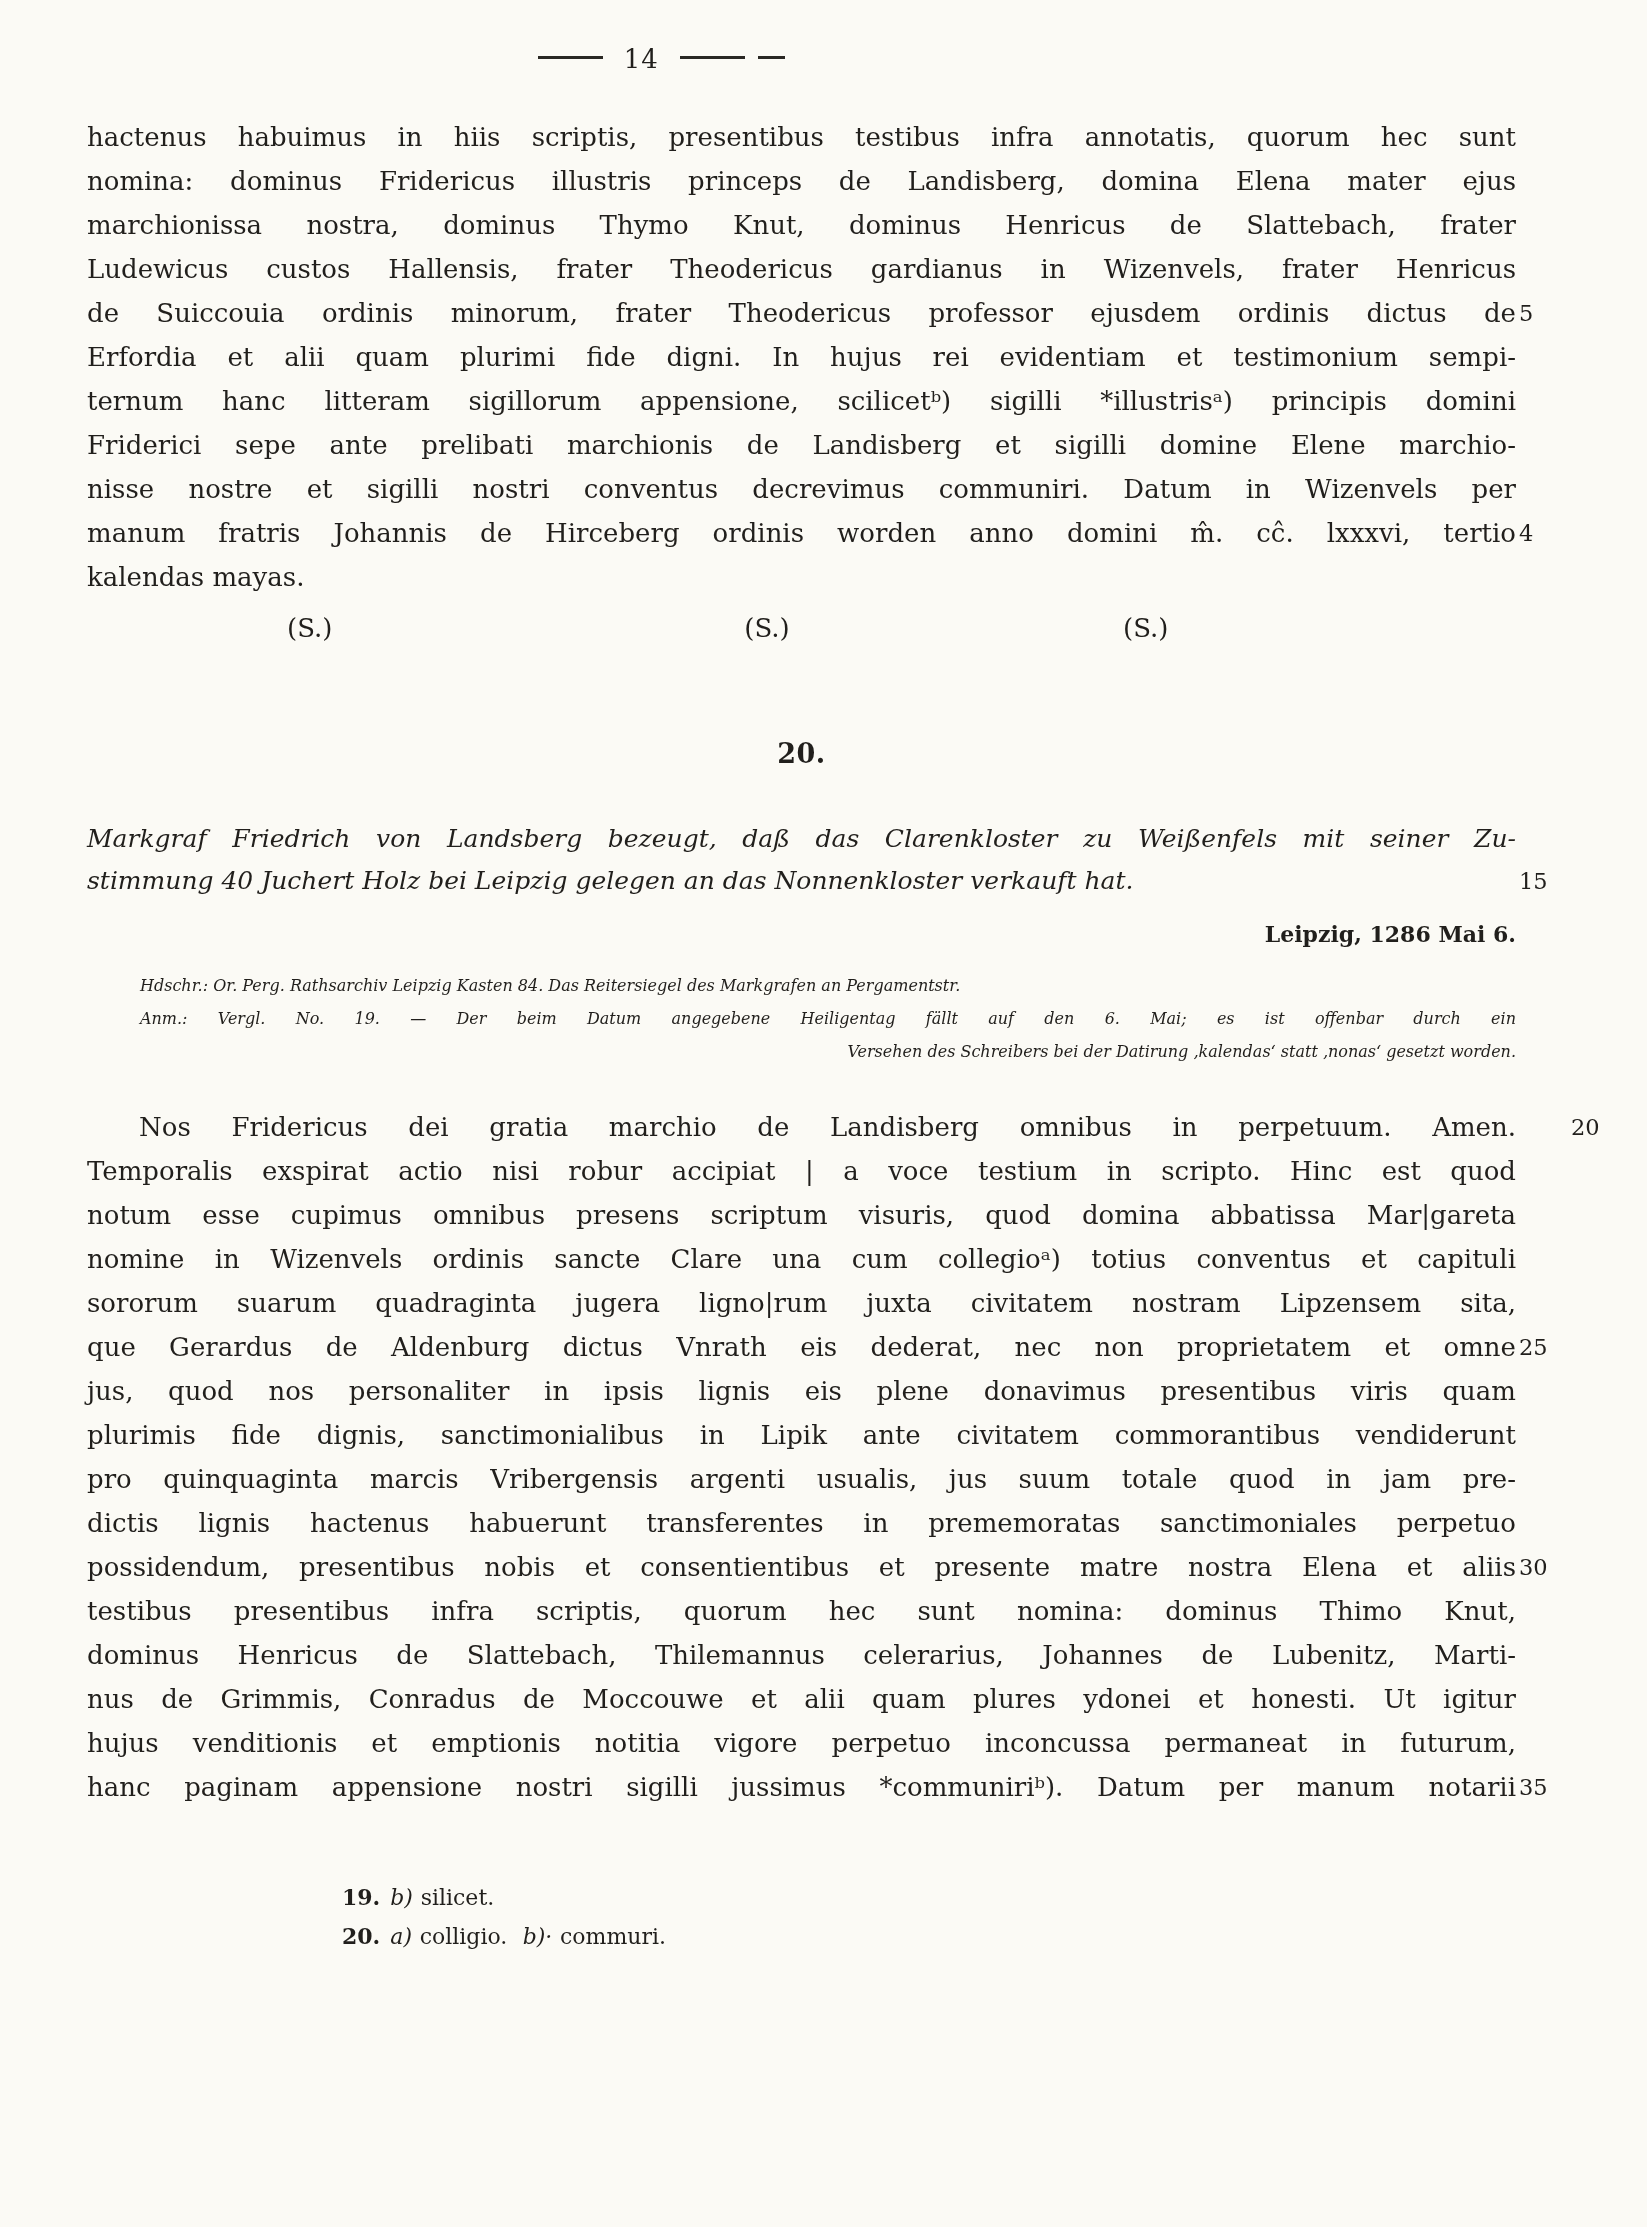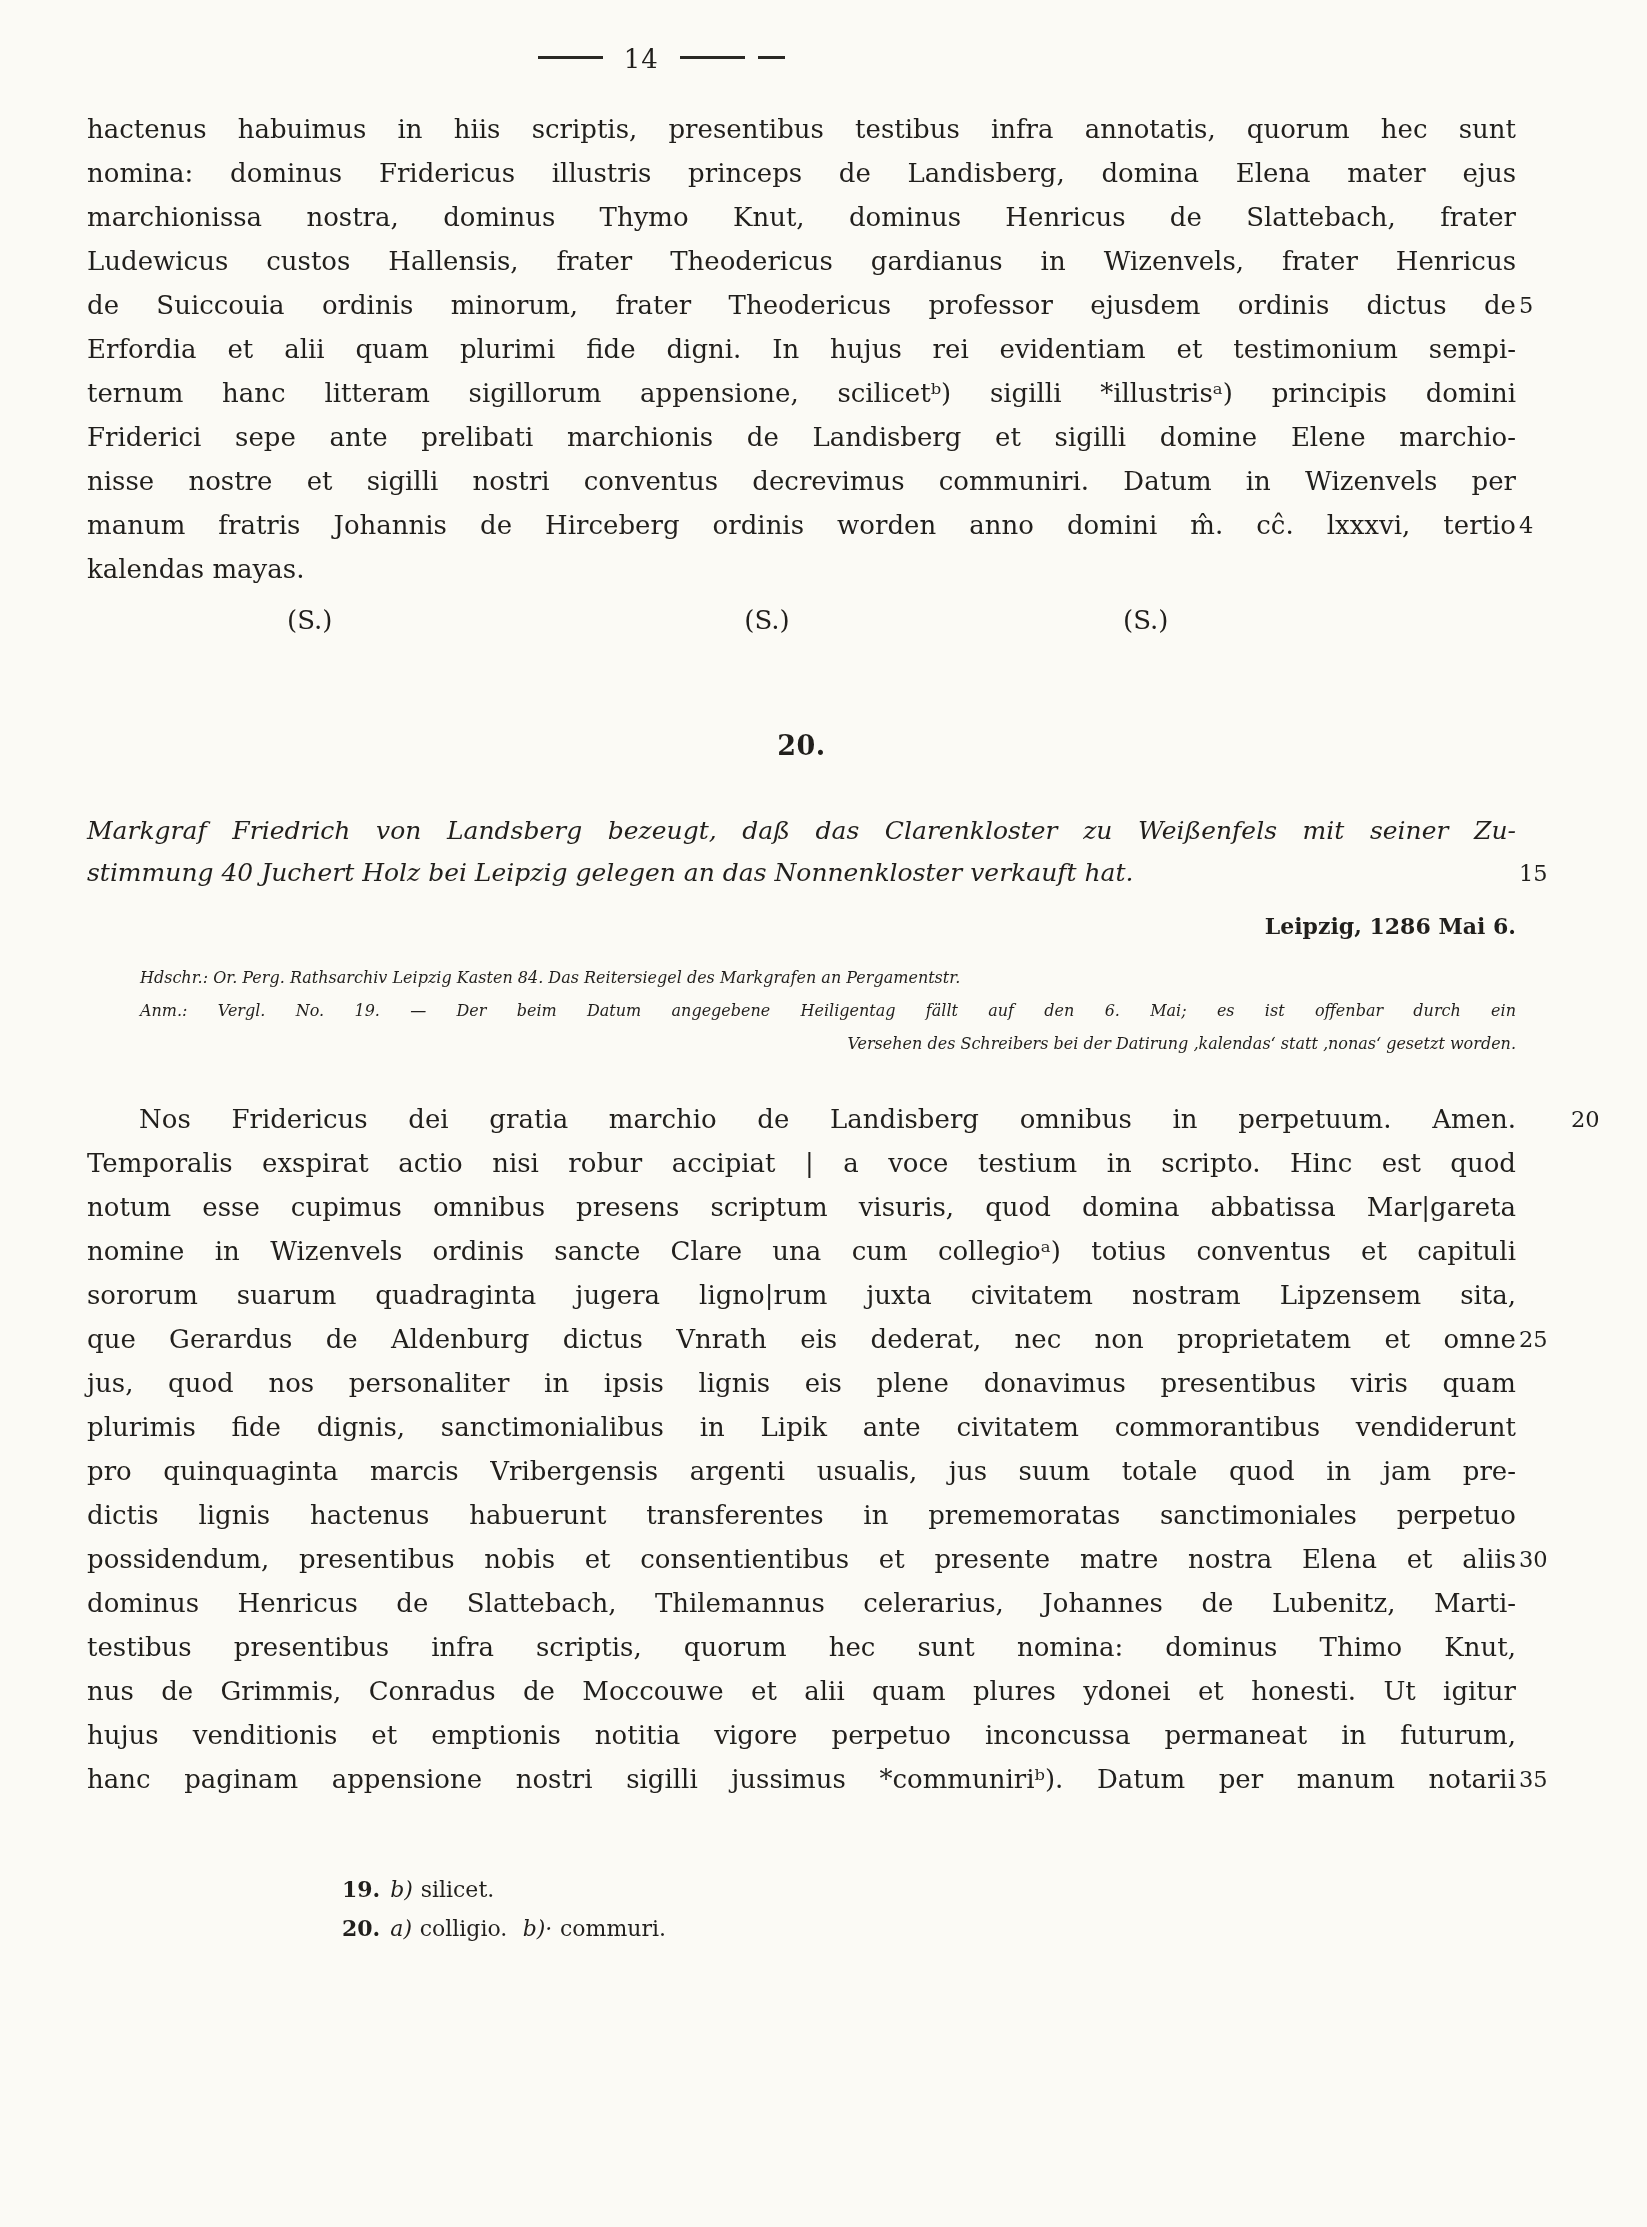--- a/index.html
+++ b/index.html
@@ -22,21 +22,21 @@
   .pagenum { display: inline-block; letter-spacing: 1.1px; }
 
   
   .tl { position: relative; font-size: 26px; line-height: 44px; }
   .jl { text-align: justify; text-align-last: justify; text-justify: inter-word; }
   .left { text-align: left; text-align-last: left; }
   .indent { text-indent: 52px; }
   .mnum { position: absolute; right: -53px; top: 0; width: 50px;
           font-size: 22.5px; font-style: normal; font-weight: normal; text-align: left; }
 
-  .doc19 { margin-top: 28px; }
+  .doc19 { margin-top: 36px; }
 
   .seals { position: relative; height: 48px; margin-top: 14.2px; font-size: 26px; }
   .seal { position: absolute; top: 0; }
   .s1 { left: 14%; } .s2 { left: 46%; } .s3 { left: 72.5%; }
 
   .docnum { margin-top: 77px; text-align: center; font-size: 27px; font-weight: bold; letter-spacing: 0.5px; }
 
   .regest { margin-top: 49px; }
   .rl { font-style: italic; font-size: 25px; line-height: 42px; }
   .dateline { text-align: right; font-weight: bold; font-size: 22px; line-height: 42px; margin-top: 11px; }
@@ -101,22 +101,22 @@
     <div class="tl jl"><span class="lt">Temporalis exspirat actio nisi robur accipiat | a voce testium in scripto. Hinc est quod</span><span class="mnum"></span></div>
     <div class="tl jl"><span class="lt">notum esse cupimus omnibus presens scriptum visuris, quod domina abbatissa Mar|gareta</span><span class="mnum"></span></div>
     <div class="tl jl"><span class="lt">nomine in Wizenvels ordinis sancte Clare una cum collegioᵃ) totius conventus et capituli</span><span class="mnum"></span></div>
     <div class="tl jl"><span class="lt">sororum suarum quadraginta jugera ligno|rum juxta civitatem nostram Lipzensem sita,</span><span class="mnum"></span></div>
     <div class="tl jl"><span class="lt">que Gerardus de Aldenburg dictus Vnrath eis dederat, nec non proprietatem et omne</span><span class="mnum">25</span></div>
     <div class="tl jl"><span class="lt">jus, quod nos personaliter in ipsis lignis eis plene donavimus presentibus viris quam</span><span class="mnum"></span></div>
     <div class="tl jl"><span class="lt">plurimis fide dignis, sanctimonialibus in Lipik ante civitatem commorantibus vendiderunt</span><span class="mnum"></span></div>
     <div class="tl jl"><span class="lt">pro quinquaginta marcis Vribergensis argenti usualis, jus suum totale quod in jam pre-</span><span class="mnum"></span></div>
     <div class="tl jl"><span class="lt">dictis lignis hactenus habuerunt transferentes in prememoratas sanctimoniales perpetuo</span><span class="mnum"></span></div>
     <div class="tl jl"><span class="lt">possidendum, presentibus nobis et consentientibus et presente matre nostra Elena et aliis</span><span class="mnum">30</span></div>
+    <div class="tl jl"><span class="lt">testibus presentibus infra scriptis, quorum hec sunt nomina: dominus Thimo Knut,</span><span class="mnum"></span></div>
     <div class="tl jl"><span class="lt">dominus Henricus de Slattebach, Thilemannus celerarius, Johannes de Lubenitz, Marti-</span><span class="mnum"></span></div>
-    <div class="tl jl"><span class="lt">testibus presentibus infra scriptis, quorum hec sunt nomina: dominus Thimo Knut,</span><span class="mnum"></span></div>
     <div class="tl jl"><span class="lt">nus de Grimmis, Conradus de Moccouwe et alii quam plures ydonei et honesti. Ut igitur</span><span class="mnum"></span></div>
     <div class="tl jl"><span class="lt">hujus venditionis et emptionis notitia vigore perpetuo inconcussa permaneat in futurum,</span><span class="mnum"></span></div>
     <div class="tl jl"><span class="lt">hanc paginam appensione nostri sigilli jussimus *communiriᵇ). Datum per manum notarii</span><span class="mnum">35</span></div>
   </div>
 
   <div class="fnblock">
     <div class="fnline">
       <span class="fnnum">19.</span><span class="fnmark">b)</span><span class="fntext">silicet.</span>
     </div>
     <div class="fnline">

